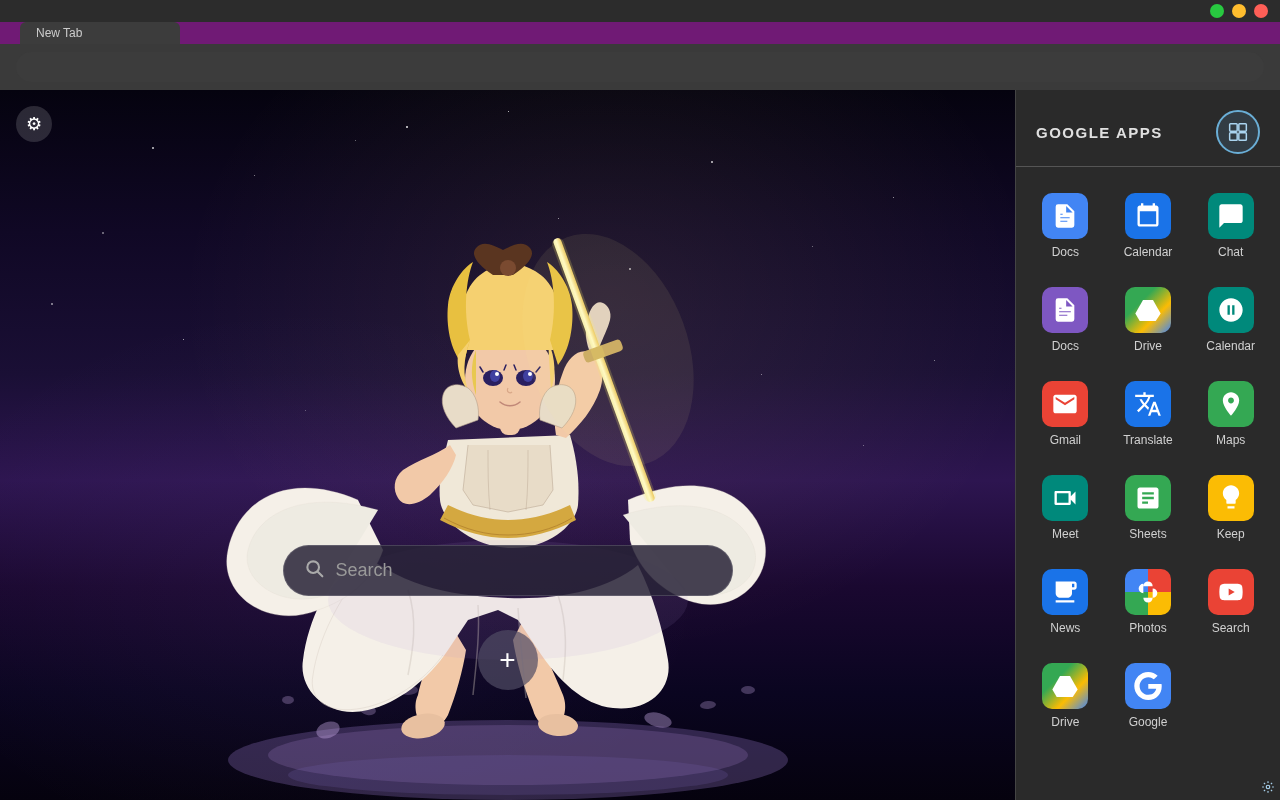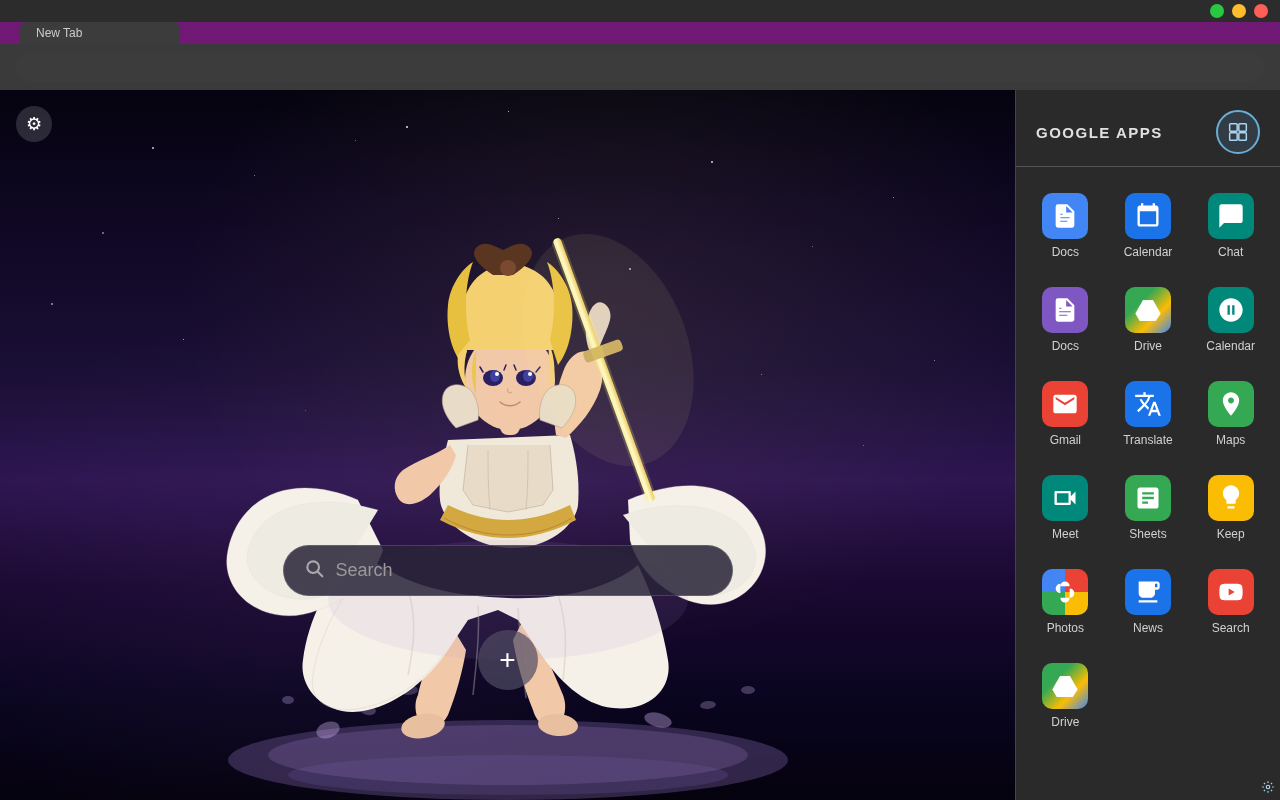--- a/index.html
+++ b/index.html
@@ -566,47 +566,55 @@
         </div>
         <div class="app-item">
           <div class="app-icon" style="background: rgb(251, 188, 4);">
             <svg width="28" height="28" viewBox="0 0 24 24" fill="white">
               <path d="M9 21h6v-2H9v2zm3-20C8.13 1 5 4.13 5 8c0 2.38 1.19 4.47 3 5.74V16a1 1 0 001 1h6a1 1 0 001-1v-2.26C17.81 12.47 19 10.38 19 8c0-3.87-3.13-7-7-7z"></path>
             </svg>
           </div>
           <span class="app-label">Keep</span>
         </div>
         <div class="app-item">
+          <div class="app-icon" style="background: rgb(26, 115, 232);">
+            <svg width="28" height="28" viewBox="0 0 24 24" fill="white">
+              <path d="M20 3H4v10c0 2.21 1.79 4 4 4h6c2.21 0 4-1.79 4-4v-3h2c1.11 0 2-.89 2-2V5c0-1.11-.89-2-2-2zm0 5h-2V5h2v3zM4 19h16v2H4z"></path>
+            </svg>
+          </div>
+          <span class="app-label">News</span>
+        </div>
+        <div class="app-item">
           <div class="app-icon" style="background: conic-gradient(rgb(234, 67, 53) 0deg, rgb(234, 67, 53) 90deg, rgb(251, 188, 4) 90deg, rgb(251, 188, 4) 180deg, rgb(52, 168, 83) 180deg, rgb(52, 168, 83) 270deg, rgb(66, 133, 244) 270deg, rgb(66, 133, 244) 360deg);">
             <svg width="28" height="28" viewBox="0 0 24 24" fill="white">
               <path d="M12 3a4 4 0 014 4H8a4 4 0 014-4zm4 14a4 4 0 01-8 0h8zm-8-4a4 4 0 010-8v8zm8 0V9a4 4 0 010 8z"></path>
             </svg>
           </div>
           <span class="app-label">Photos</span>
         </div>
         <div class="app-item">
-          <div class="app-icon" style="background: rgb(26, 115, 232);">
-            <svg width="28" height="28" viewBox="0 0 24 24" fill="white">
-              <path d="M20 3H4v10c0 2.21 1.79 4 4 4h6c2.21 0 4-1.79 4-4v-3h2c1.11 0 2-.89 2-2V5c0-1.11-.89-2-2-2zm0 5h-2V5h2v3zM4 19h16v2H4z"></path>
-            </svg>
-          </div>
-          <span class="app-label">News</span>
-        </div>
-        <div class="app-item">
           <div class="app-icon" style="background: rgb(234, 67, 53);">
             <svg width="28" height="28" viewBox="0 0 24 24" fill="white">
               <path d="M21.58 7.19a2.76 2.76 0 00-1.94-1.94C18.01 5 12 5 12 5s-6.01 0-7.64.25a2.76 2.76 0 00-1.94 1.94C2.17 8.82 2 10.5 2 12s.17 3.18.42 4.81a2.76 2.76 0 001.94 1.94C5.99 19 12 19 12 19s6.01 0 7.64-.25a2.76 2.76 0 001.94-1.94C21.83 15.18 22 13.5 22 12s-.17-3.18-.42-4.81zM10 15V9l5.2 3-5.2 3z"></path>
             </svg>
           </div>
           <span class="app-label">Search</span>
         </div>
         <div class="app-item">
           <div class="app-icon" style="background: linear-gradient(135deg, rgb(52, 168, 83) 33%, rgb(251, 188, 4) 66%, rgb(66, 133, 244) 100%);">
             <svg width="28" height="28" viewBox="0 0 24 24" fill="white">
               <path d="M7.71 3.5L1.15 15l3.75 6.5h13.71L22.85 15 16.29 3.5z"></path>
             </svg>
           </div>
           <span class="app-label">Drive</span>
+        </div>
+        <div class="app-item">
+          <div class="app-icon" style="background: rgb(66, 133, 244);">
+            <svg width="28" height="28" viewBox="0 0 24 24" fill="white">
+              <path d="M12.24 10.285V14.4h6.806c-.275 1.765-2.056 5.174-6.806 5.174-4.095 0-7.439-3.389-7.439-7.574s3.345-7.574 7.439-7.574c2.33 0 3.891.989 4.785 1.849l3.254-3.138C18.189 1.186 15.479 0 12.24 0c-6.635 0-12 5.365-12 12s5.365 12 12 12c6.926 0 11.52-4.869 11.52-11.726 0-.788-.085-1.39-.189-1.989H12.24z"></path>
+            </svg>
+          </div>
+          <span class="app-label">Google</span>
         </div>
       </div>
   </div>
 
 </div>
 
 </body></html>

